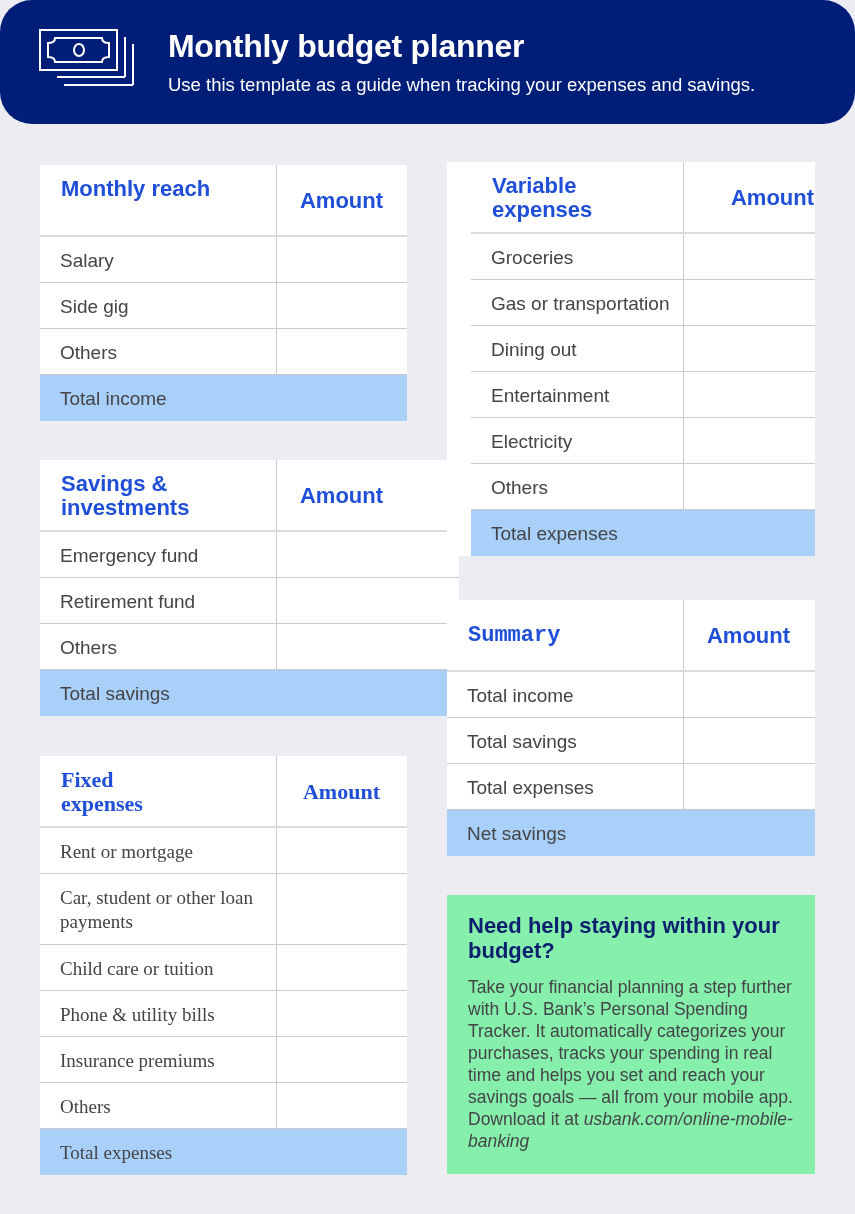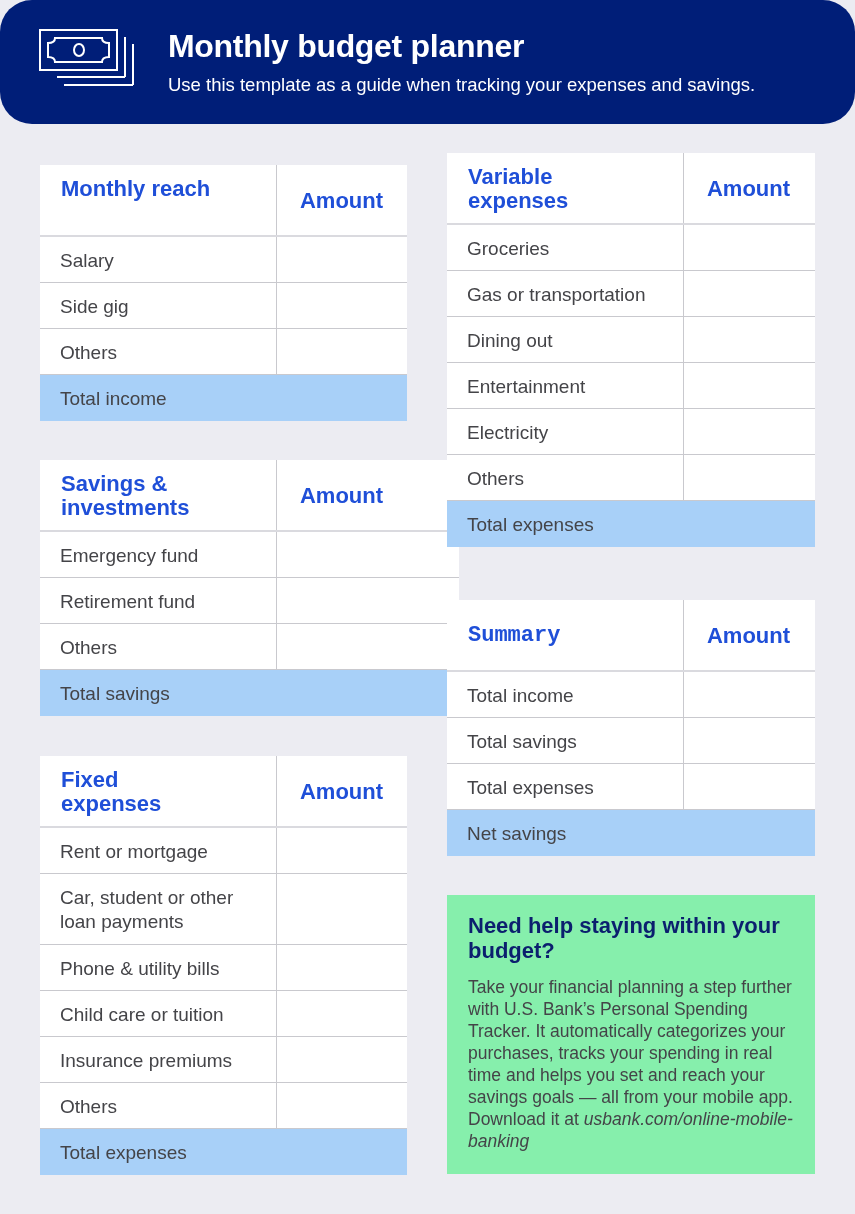--- a/index.html
+++ b/index.html
@@ -87,57 +87,57 @@
   <div class="row">
       <div class="r-label">Others</div>
       <div class="r-amount"></div>
     </div>
   <div class="row total">
       <div class="r-label">Total savings</div>
       <div class="r-amount"></div>
     </div>
 </div>
 
-<div class="tbl" style="left:40px; top:756px; width:367px;">
+<div class="tbl" style="left:40px; top:756px; width:367px;font-family:Liberation Serif, serif;">
   <div class="divider"></div>
   <div class="hdr">
     <div class="h-label" style="width:120px;">Fixed expenses</div>
     <div class="h-amount">Amount</div>
   </div>
   <div class="row">
       <div class="r-label">Rent or mortgage</div>
       <div class="r-amount"></div>
     </div>
   <div class="row tall">
       <div class="r-label" style="width:200px;">Car, student or other loan payments</div>
       <div class="r-amount"></div>
     </div>
   <div class="row">
-      <div class="r-label">Phone &amp; utility bills</div>
+      <div class="r-label">Child care or tuition</div>
       <div class="r-amount"></div>
     </div>
   <div class="row">
-      <div class="r-label">Child care or tuition</div>
+      <div class="r-label">Phone &amp; utility bills</div>
       <div class="r-amount"></div>
     </div>
   <div class="row">
       <div class="r-label">Insurance premiums</div>
       <div class="r-amount"></div>
     </div>
   <div class="row">
       <div class="r-label">Others</div>
       <div class="r-amount"></div>
     </div>
   <div class="row total">
       <div class="r-label">Total expenses</div>
       <div class="r-amount"></div>
     </div>
 </div>
 
-<div class="tbl" style="left:447px; top:153px; width:368px;">
+<div class="tbl" style="left:447px; top:162px; width:368px;padding-left:24px;">
   <div class="divider"></div>
   <div class="hdr">
     <div class="h-label" style="width:130px;">Variable expenses</div>
     <div class="h-amount">Amount</div>
   </div>
   <div class="row">
       <div class="r-label">Groceries</div>
       <div class="r-amount"></div>
     </div>
   <div class="row">

